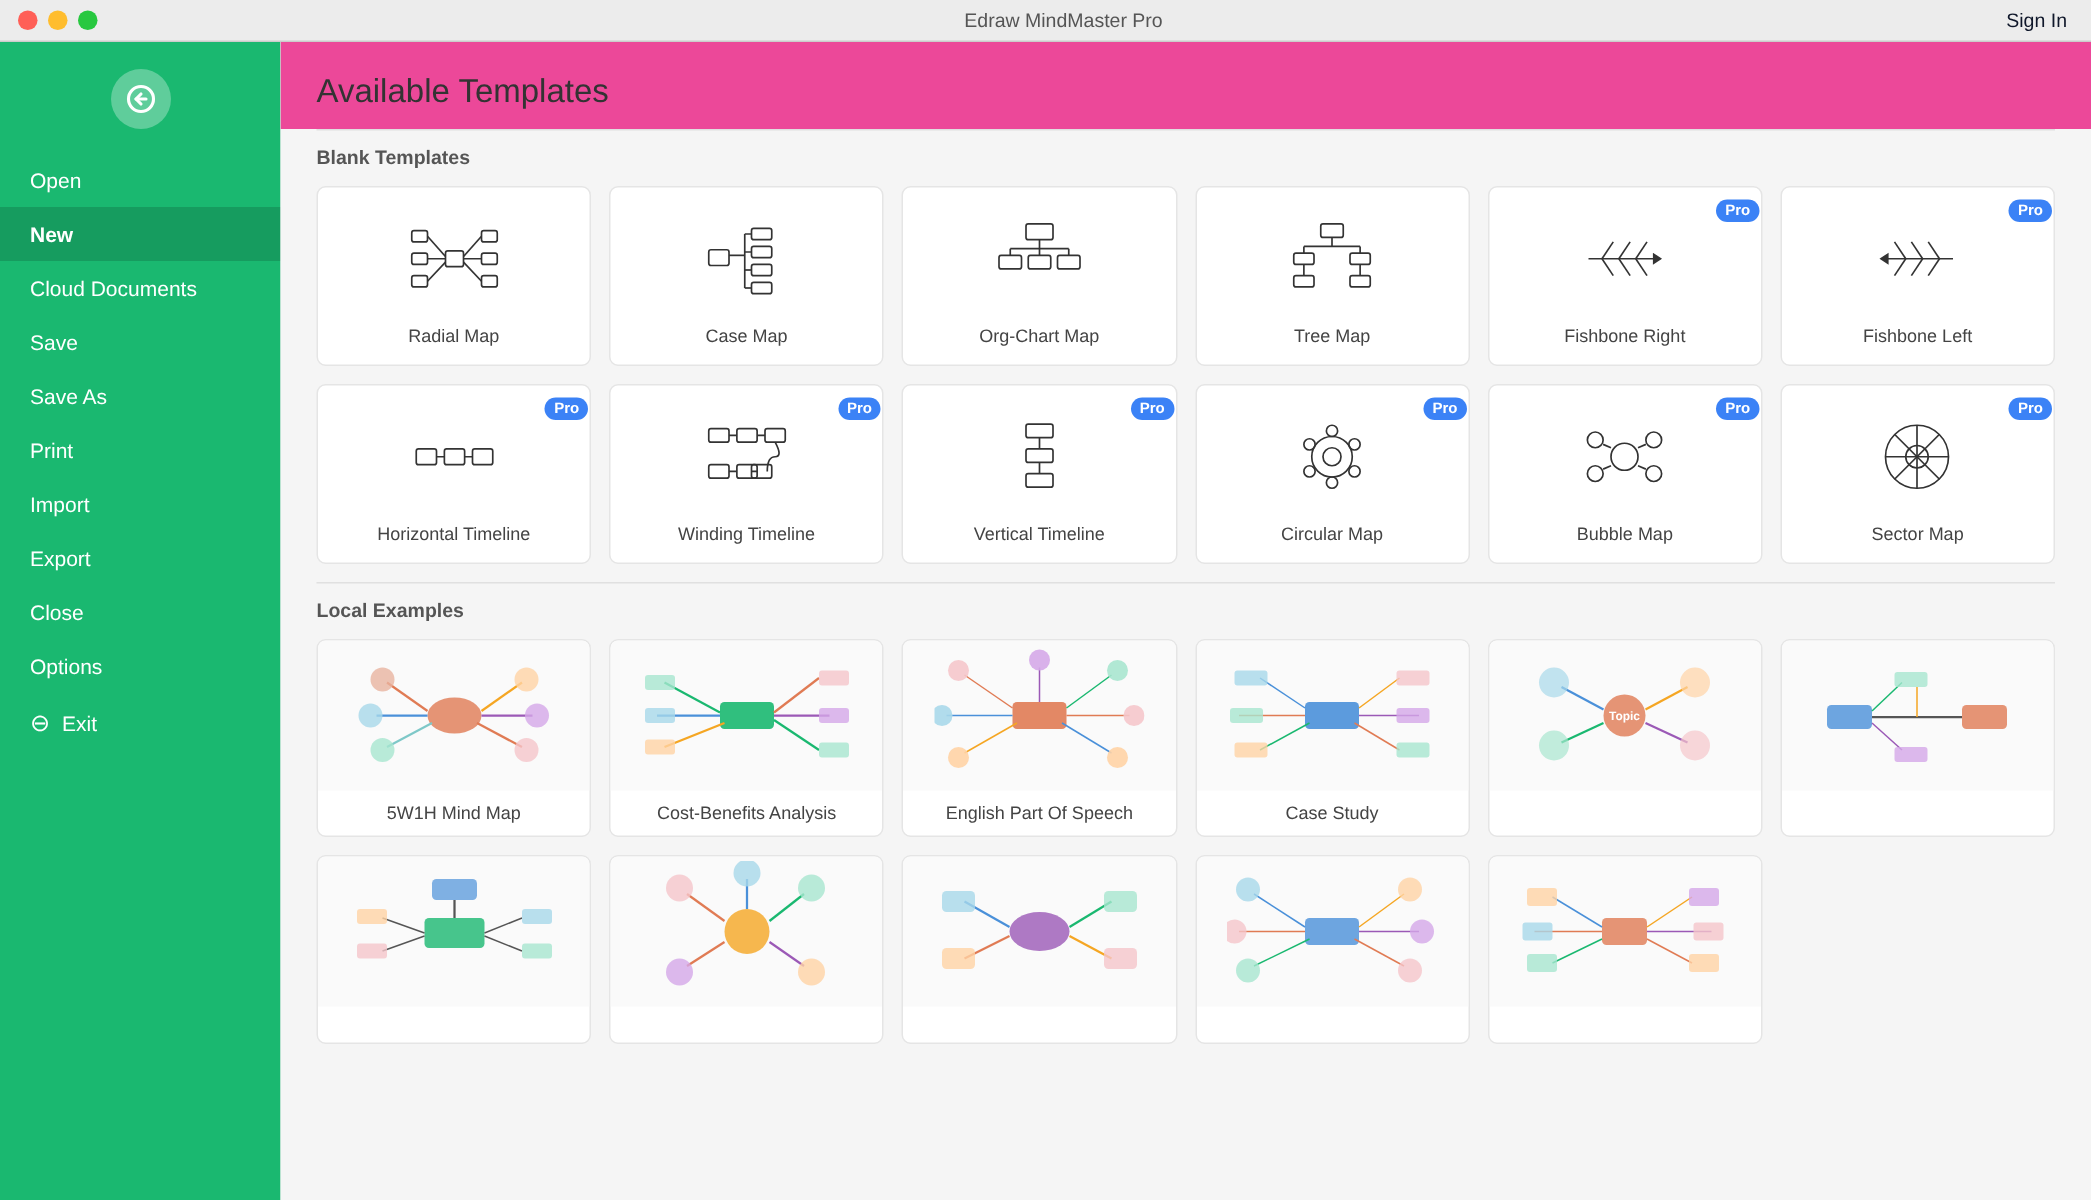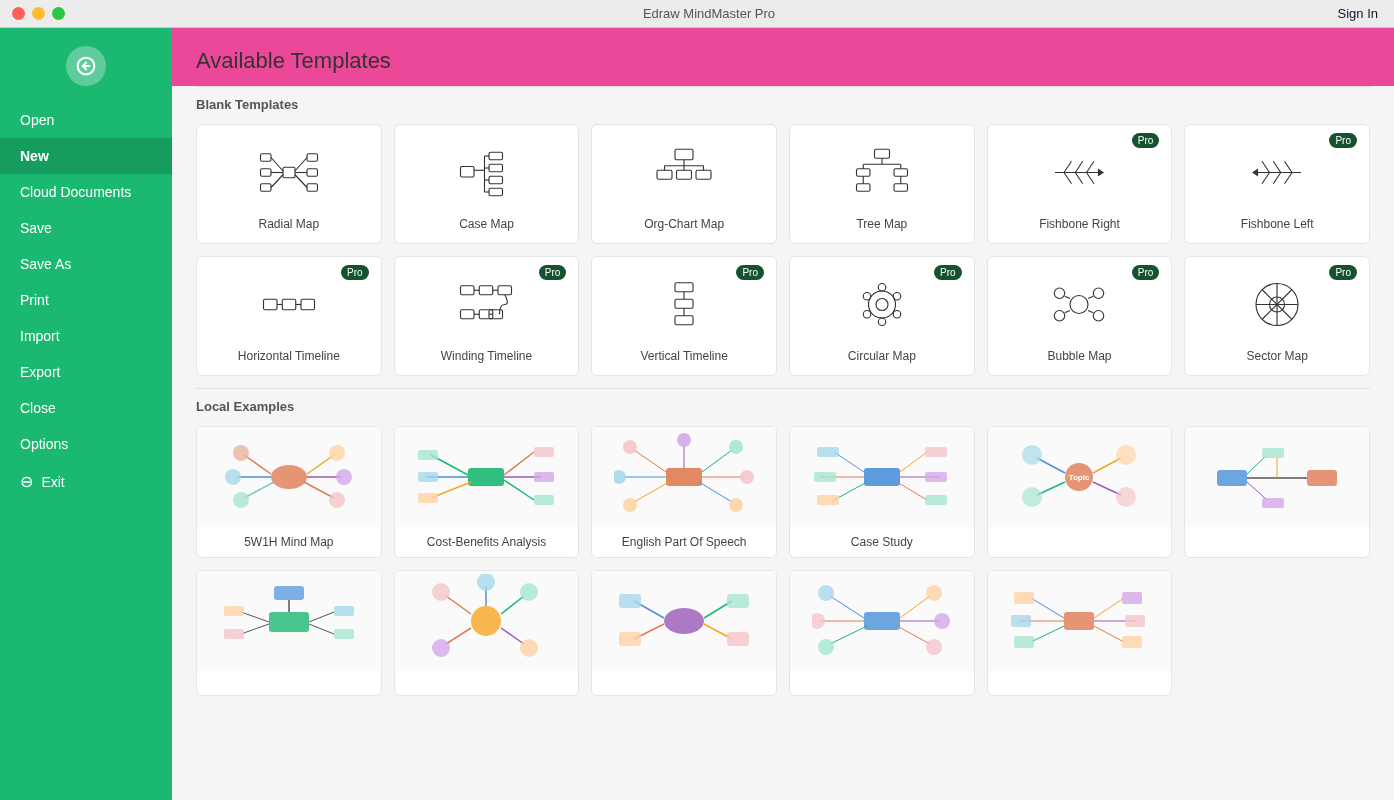--- a/index.html
+++ b/index.html
@@ -12,21 +12,21 @@
     .titlebar-buttons { position: absolute; left: 12px; display: flex; gap: 7px; align-items: center; }
     .tb-btn { width: 13px; height: 13px; border-radius: 50%; border: none; cursor: pointer; }
     .tb-close { background: #ff5f57; }
     .tb-min { background: #ffbd2e; }
     .tb-max { background: #28c840; }
     .sign-in { position: absolute; right: 16px; font-size: 13px; color: #0f172a; font-weight: 500; cursor: pointer; }
 
     .app-body { display: flex; flex: 1; overflow: hidden; }
 
     
-    .sidebar { width: 172px; background: #1ab870; display: flex; flex-direction: column; flex-shrink: 0; padding-top: 10px; }
+    .sidebar { width: 187px; background: #1ab870; display: flex; flex-direction: column; flex-shrink: 0; padding-top: 10px; }
     .sidebar-back { width: 40px; height: 40px; border-radius: 50%; background: rgba(255,255,255,0.3); display: flex; align-items: center; justify-content: center; margin: 8px auto 16px auto; cursor: pointer; }
     .sidebar-back svg { width: 20px; height: 20px; }
     .sidebar-item { padding: 10px 20px; color: white; font-size: 14px; cursor: pointer; display: flex; align-items: center; gap: 8px; }
     .sidebar-item.active { background: rgba(0,0,0,0.15); font-weight: 600; }
     .exit-icon { font-size: 16px; }
 
     
     .main-content { flex: 1; background: #f5f5f5; overflow: hidden; display: flex; flex-direction: column; }
     .main-header { padding: 20px 24px 12px 24px; background: #ec4899; }
     .main-header h1 { font-size: 22px; font-weight: 500; color: #333; }
@@ -39,21 +39,21 @@
     .scrollable-area::-webkit-scrollbar-thumb { background: #bbb; border-radius: 4px; }
 
     .section-label { font-size: 13px; font-weight: 600; color: #555; padding: 10px 0 12px 0; border-top: 1px solid #e0e0e0; background: #f5f5f5; }
 
     .templates-grid { display: grid; grid-template-columns: repeat(6, 1fr); gap: 12px; margin-bottom: 12px; }
 
     .template-card { background: white; border: 1px solid #e5e5e5; border-radius: 6px; padding: 12px; display: flex; flex-direction: column; align-items: center; cursor: pointer; position: relative; min-height: 120px; justify-content: center; }
     .template-card .card-icon { margin-bottom: 10px; display: flex; align-items: center; justify-content: center; height: 70px; }
     .template-card .card-label { font-size: 12px; color: #444; text-align: center; }
 
-    .pro-badge { position: absolute; top: 8px; right: 12px; background: #14532d; color: white; font-size: 10px; font-weight: 400; padding: 2px 6px; border-radius: 10px; }
+    .pro-badge { position: absolute; top: 8px; right: 1px; background: #3b82f6; color: white; font-size: 10px; font-weight: 700; padding: 2px 6px; border-radius: 10px; }
 
     
     .example-card { background: white; border: 1px solid #e5e5e5; border-radius: 6px; overflow: hidden; cursor: pointer; display: flex; flex-direction: column; }
     .example-preview { height: 100px; background: #fafafa; display: flex; align-items: center; justify-content: center; overflow: hidden; }
     .example-label { font-size: 12px; color: #444; text-align: center; padding: 8px 6px; }
 
     
     svg.template-icon { width: 60px; height: 55px; }
   </style>
 </head>

